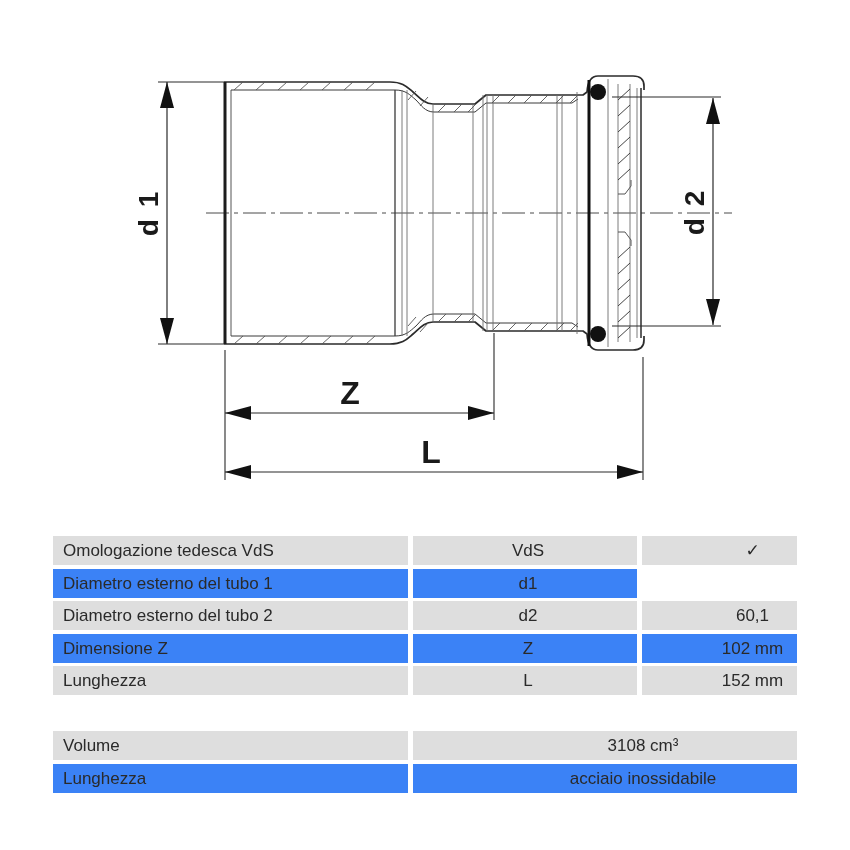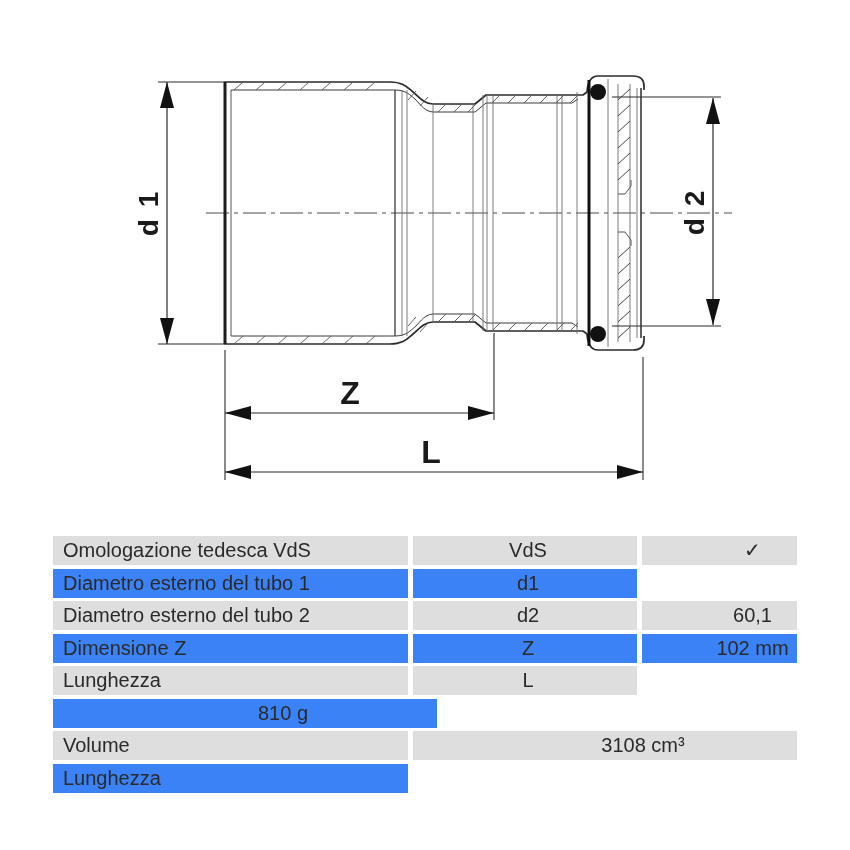--- a/index.html
+++ b/index.html
@@ -7,21 +7,21 @@
 
   
   .drawing-wrap{position:absolute;left:0;top:0;width:850px;height:525px;}
   svg text{font-family:"Liberation Sans",sans-serif;fill:#1a1a1a;font-weight:bold;}
   .dim-label-v{font-size:28px;letter-spacing:2px;}
   .dim-label-h{font-size:32px;}
 
   
   .spec-table{position:absolute;left:53px;top:536px;width:744px;}
   .spec-row{display:flex;gap:5px;height:29px;line-height:29px;margin-bottom:3.5px;
-            font-size:20px;color:#2a2a2a;}
+            font-size:17px;color:#2a2a2a;}
   .spec-row > div{box-sizing:border-box;height:29px;overflow:hidden;white-space:nowrap;}
   .c-label {width:355px;padding-left:10px;text-align:left;}
   .c-symbol{width:224px;text-align:center;padding-left:6px;}
   .c-value {width:155px;text-align:center;padding-left:66px;}
   .c-merged{width:384px;text-align:center;padding-left:76px;}
   .row-dark {background:#dedede;}
   .row-light{background:#3b82f6;}
 </style>
 </head>
 <body>
@@ -120,28 +120,29 @@
 
   <div class="spec-row">
     <div class="c-label row-light">Dimensione Z</div>
     <div class="c-symbol row-light">Z</div>
     <div class="c-value row-light">102 mm</div>
   </div>
 
   <div class="spec-row">
     <div class="c-label row-dark">Lunghezza</div>
     <div class="c-symbol row-dark">L</div>
+    <div class="c-value row-dark">152 mm</div>
   </div>
 
   <div class="spec-row">
-    <div class="c-merged row-light">810 g</div>
   </div>
 
   <div class="spec-row">
     <div class="c-label row-dark">Volume</div>
     <div class="c-merged row-dark">3108 cm³</div>
   </div>
 
   <div class="spec-row">
     <div class="c-label row-light">Lunghezza</div>
+    <div class="c-merged row-light">acciaio inossidabile</div>
   </div>
 
 </div>
 
 </body></html>

